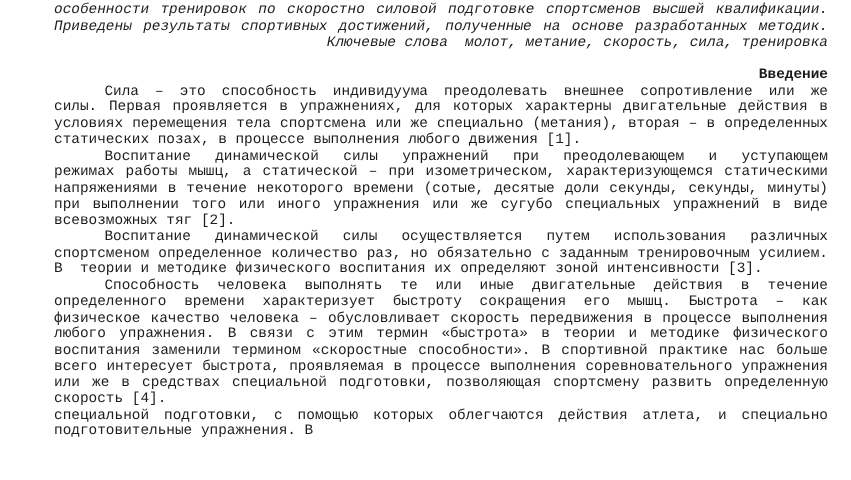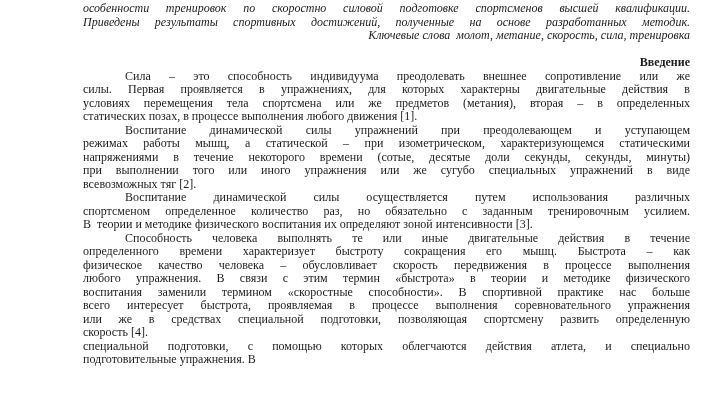--- a/index.html
+++ b/index.html
@@ -10,24 +10,24 @@
   body {
     width: 709px;
     height: 400px;
     overflow: hidden;
   }
   .page {
     box-sizing: border-box;
     width: 709px;
     height: 400px;
     overflow: hidden;
-    padding: 2px 19px 0 83px;
+    padding: 2px 19px 0 45px;
     background: #ffffff;
     color: #1c1c1c;
-    font-family: Liberation Serif, serif;
+    font-family: Liberation Mono, monospace;
     font-size: 12px;
   }
   .ln {
     height: 13.5px;
     line-height: 13.5px;
     white-space: normal;
     overflow: visible;
   }
   .jfull {
     text-align: justify;
@@ -50,21 +50,21 @@
     <div class="ln it ind">Ключевые слова&nbsp; молот, метание, скорость, сила, тренировка</div>
   </div>
 
   <div class="ln blank"></div>
 
   <div class="ln ind bold">Введение</div>
 
   <div class="para">
     <div class="ln ind jfull">Сила – это способность индивидуума преодолевать внешнее сопротивление или же</div>
     <div class="ln jfull">силы. Первая проявляется в упражнениях, для которых характерны двигательные действия в</div>
-    <div class="ln jfull">условиях перемещения тела спортсмена или же предметов (метания), вторая – в определенных</div>
+    <div class="ln jfull">условиях перемещения тела спортсмена или же специально (метания), вторая – в определенных</div>
     <div class="ln">статических позах, в процессе выполнения любого движения [1].</div>
   </div>
 
   <div class="para">
     <div class="ln ind jfull">Воспитание динамической силы упражнений при преодолевающем и уступающем</div>
     <div class="ln jfull">режимах работы мышц, а статической – при изометрическом, характеризующемся статическими</div>
     <div class="ln jfull">напряжениями в течение некоторого времени (сотые, десятые доли секунды, секунды, минуты)</div>
     <div class="ln jfull">при выполнении того или иного упражнения или же сугубо специальных упражнений в виде</div>
     <div class="ln">всевозможных тяг [2].</div>
   </div>

